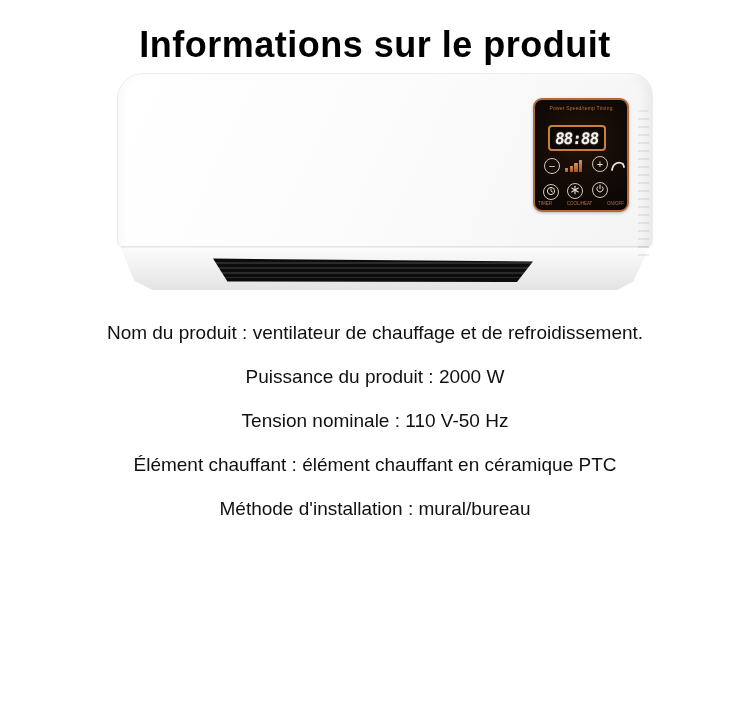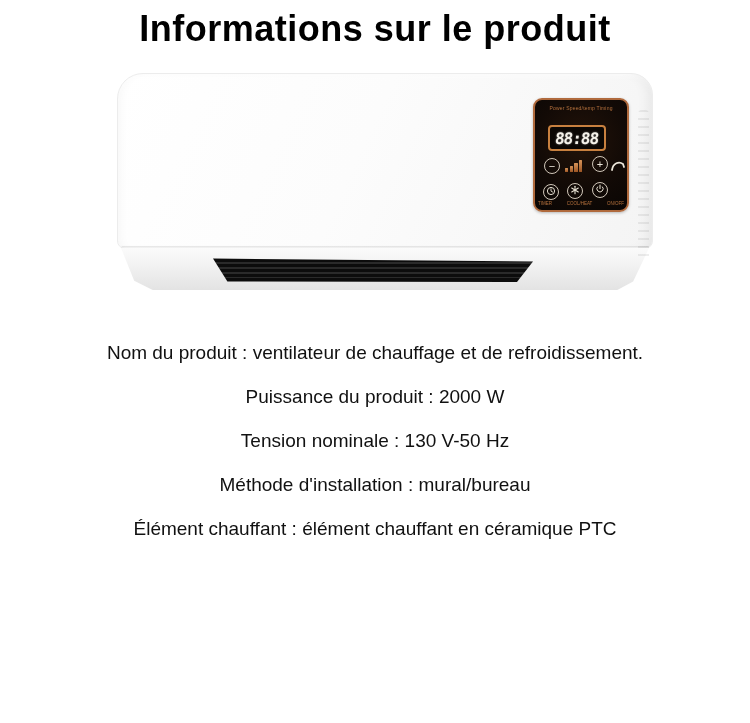--- a/index.html
+++ b/index.html
@@ -7,21 +7,21 @@
   body {
     position: relative;
     background: #ffffff;
     font-family: "Liberation Sans", sans-serif;
     color: #111111;
     overflow: hidden;
   }
 
   .page-title {
     position: absolute;
-    top: 8px; left: 0; right: 0;
+    top: 24px; left: 0; right: 0;
     text-align: center;
     font-size: 36px;
     font-weight: 700;
     letter-spacing: 0.5px;
     color: #000000;
   }
 
   
   .figure {
     position: absolute;
@@ -154,21 +154,20 @@
   .specs {
     position: absolute;
     top: 321px; left: 0; right: 0;
     text-align: center;
   }
   .spec {
     font-size: 19px;
     line-height: 24px;
     margin-bottom: 20px;
     color: #111111;
-    margin-top: 20px;
   }
 </style>
 </head>
 <body>
 
 <h1 class="page-title">Informations sur le produit</h1>
 
 <div class="figure">
   <div class="unit-front"></div>
   <div class="unit-seam"></div>
@@ -238,16 +237,16 @@
       <span>TIMER</span>
       <span>COOL/HEAT</span>
       <span>ON/OFF</span>
     </div>
   </div>
 </div>
 
 <div class="specs">
   <p class="spec">Nom du produit : ventilateur de chauffage et de refroidissement.</p>
   <p class="spec">Puissance du produit : 2000 W</p>
-  <p class="spec">Tension nominale : 130 V-50 Hz</p>
+  <p class="spec">Tension nominale : 110 V-50 Hz</p>
+  <p class="spec">Élément chauffant : élément chauffant en céramique PTC</p>
   <p class="spec">Méthode d'installation : mural/bureau</p>
-  <p class="spec">Élément chauffant : élément chauffant en céramique PTC</p>
 </div>
 
 </body></html>

